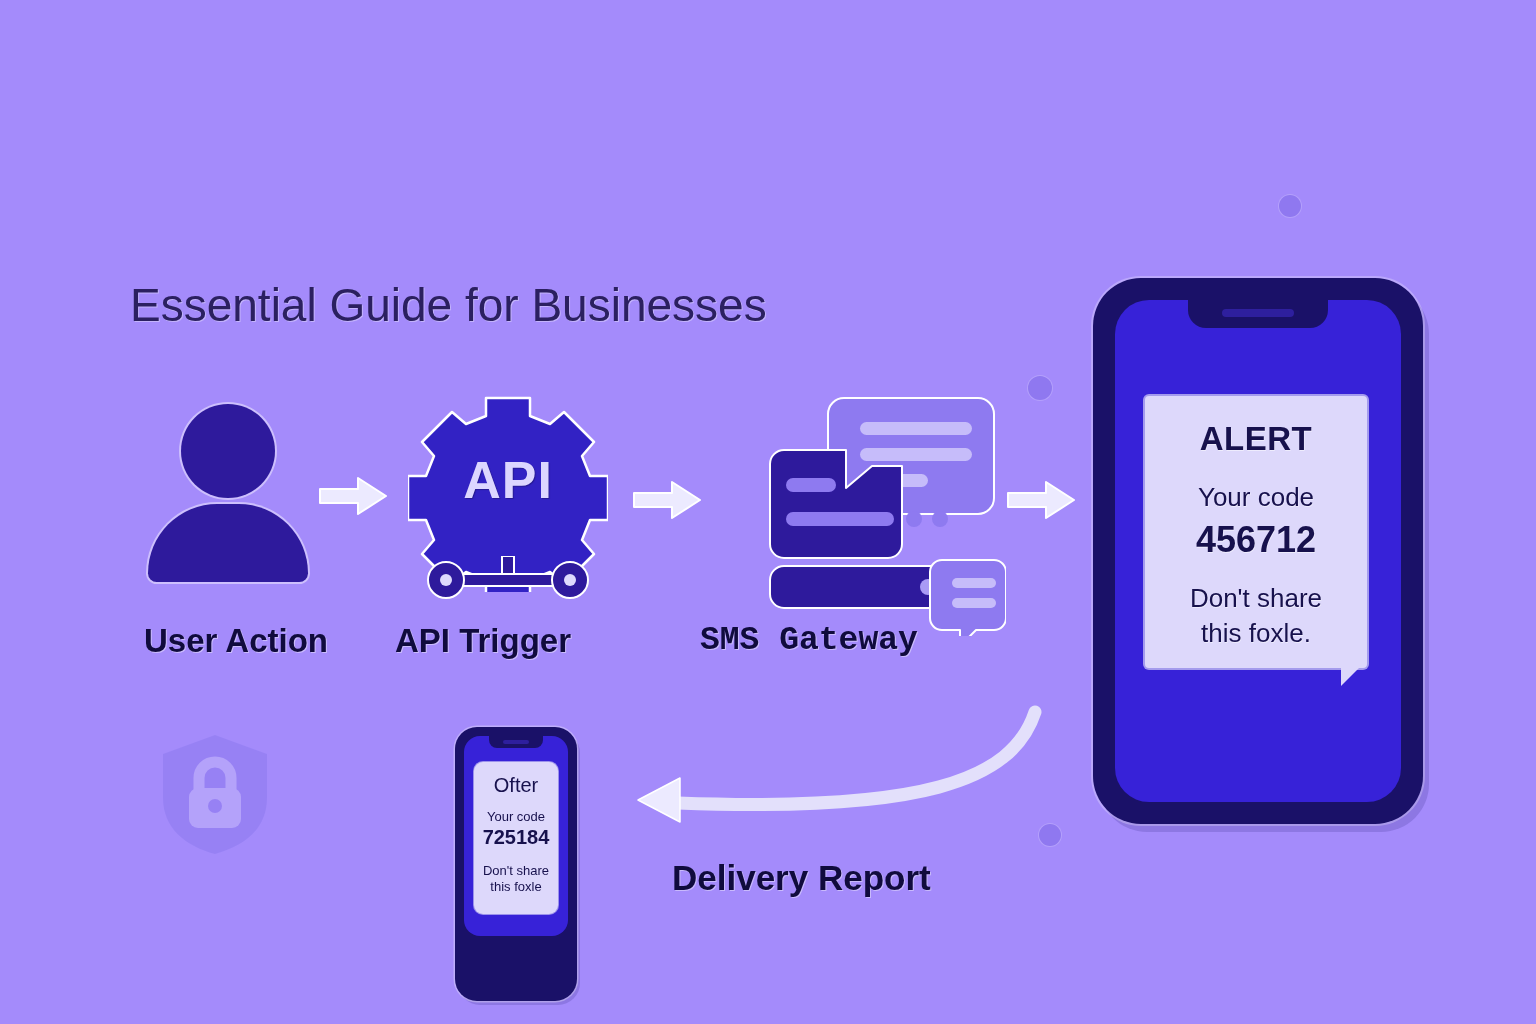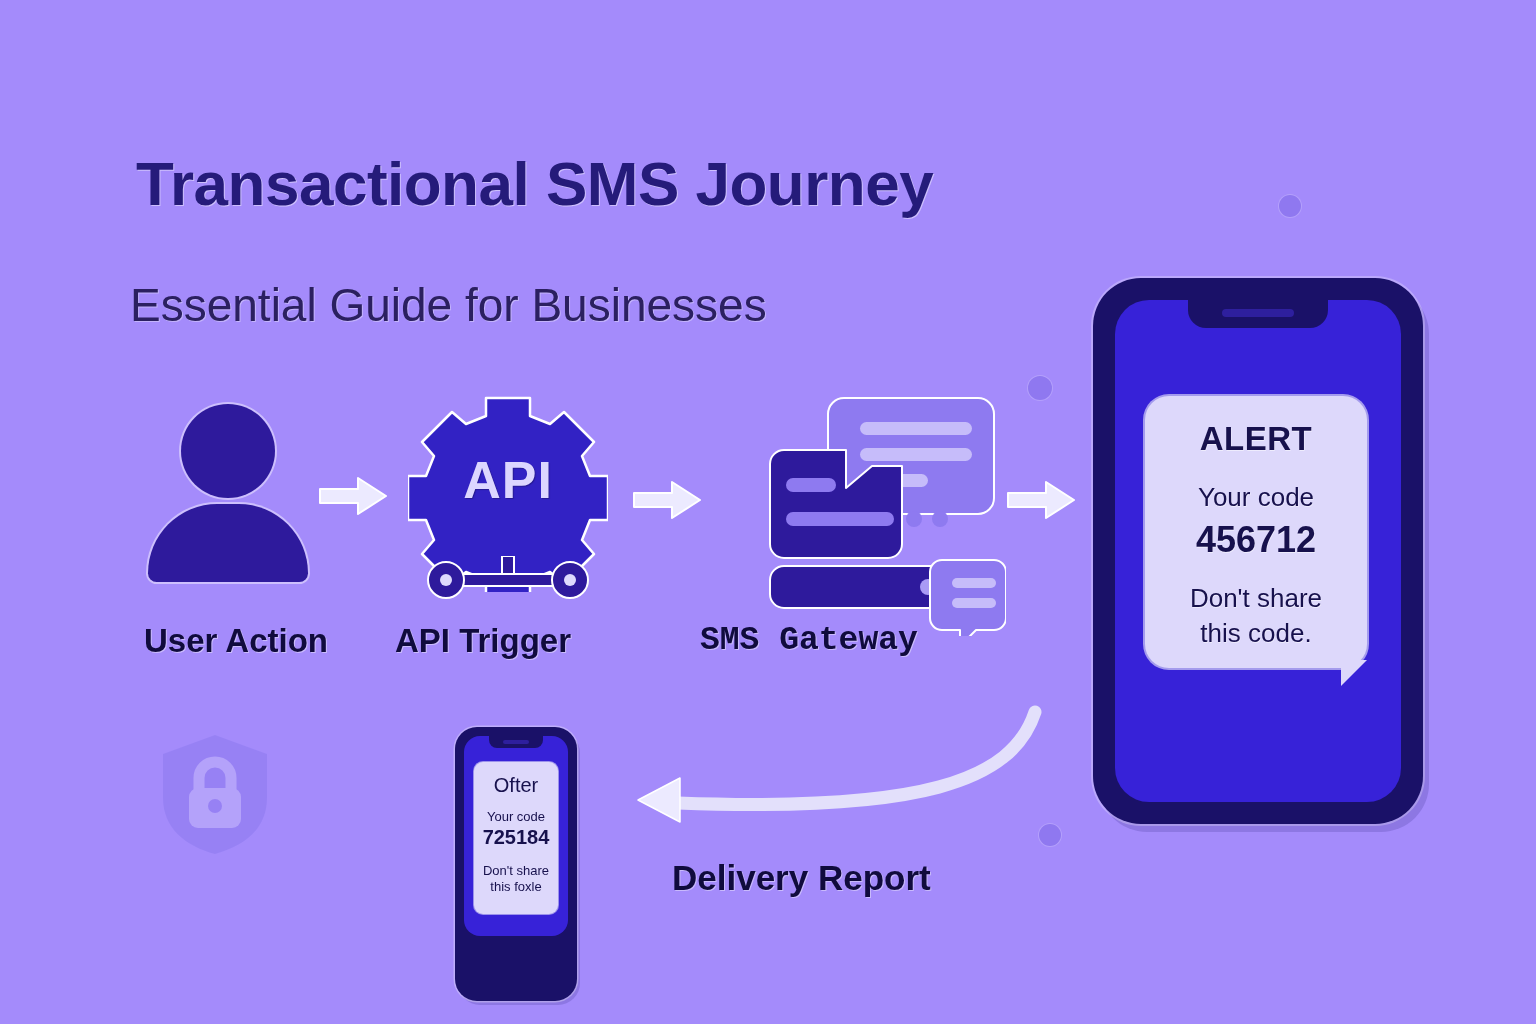--- a/index.html
+++ b/index.html
@@ -119,21 +119,21 @@
   }
   #phone-large-speaker {
     position: absolute; left: 50%; top: 9px; transform: translateX(-50%);
     width: 72px; height: 8px; border-radius: 5px;
     background: #2e1f9e;
   }
   #bubble-large {
     position: absolute; left: 30px; top: 96px;
     width: 222px; height: 272px;
     background: #ddd8fb;
-    border-radius: 24px;
+    border-radius: 4px;
     box-shadow: 0 0 0 2px rgba(255,255,255,0.55);
   }
   #bubble-large-tail {
     position: absolute; right: 0; top: 264px;
     width: 0; height: 0;
     border-left: 0 solid transparent;
     border-top: 26px solid #ddd8fb;
     border-right: 26px solid transparent;
   }
   .bubble-l-line {
@@ -201,21 +201,20 @@
 </style>
 </head>
 <body>
 
 <div id="canvas">
 
   <div class="deco-dot" style="left:1279px;top:195px;width:22px;height:22px;"></div>
   <div class="deco-dot" style="left:1028px;top:376px;width:24px;height:24px;"></div>
   <div class="deco-dot" style="left:1039px;top:824px;width:22px;height:22px;"></div>
 
-  <div id="title">Transactional SMS Journey</div>
   <div id="subtitle">Essential Guide for Businesses</div>
 
   <div id="person-icon">
     <div id="person-head"></div>
     <div id="person-body"></div>
   </div>
   <div class="step-label" style="left:100px;top:622px;margin-left:44px;">User Action</div>
 
   <div class="arrow-right" style="left:318px;top:474px;">
     <svg width="70" height="44" viewBox="0 0 70 44">
@@ -287,21 +286,21 @@
 
   <div id="phone-large">
     <div id="phone-large-screen">
       <div id="phone-large-notch"></div>
       <div id="phone-large-speaker"></div>
       <div id="bubble-large">
         <div id="bl-title" class="bubble-l-line">ALERT</div>
         <div id="bl-sub" class="bubble-l-line">Your code</div>
         <div id="bl-code" class="bubble-l-line">456712</div>
         <div id="bl-warn1" class="bubble-l-line">Don't share</div>
-        <div id="bl-warn2" class="bubble-l-line">this code.</div>
+        <div id="bl-warn2" class="bubble-l-line">this foxle.</div>
         <div id="bubble-large-tail"></div>
       </div>
     </div>
   </div>
 
   <div id="phone-small">
     <div id="phone-small-screen">
       <div id="phone-small-notch"></div>
       <div id="phone-small-speaker"></div>
       <div id="bubble-small">

